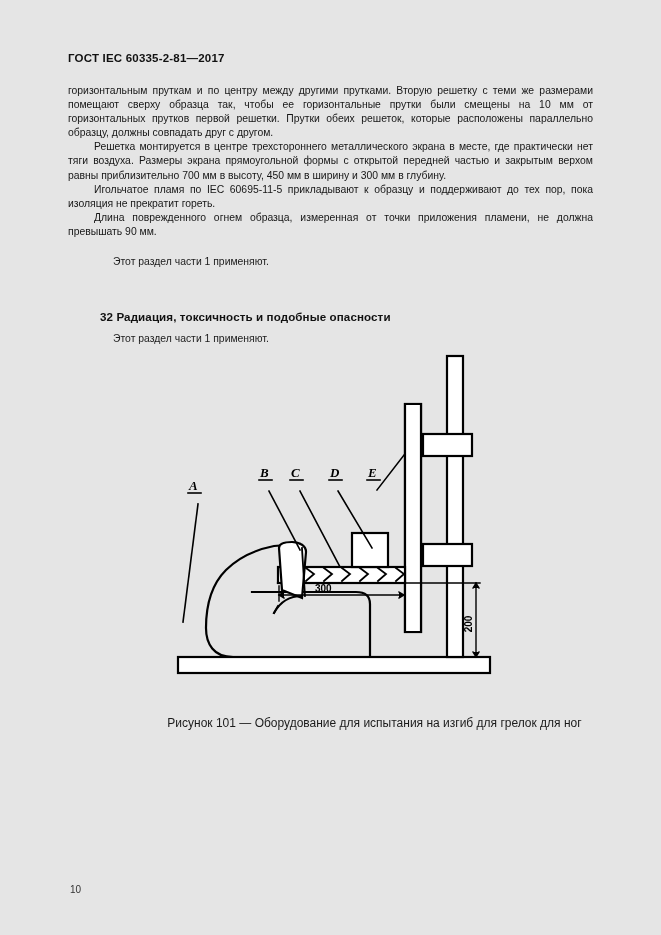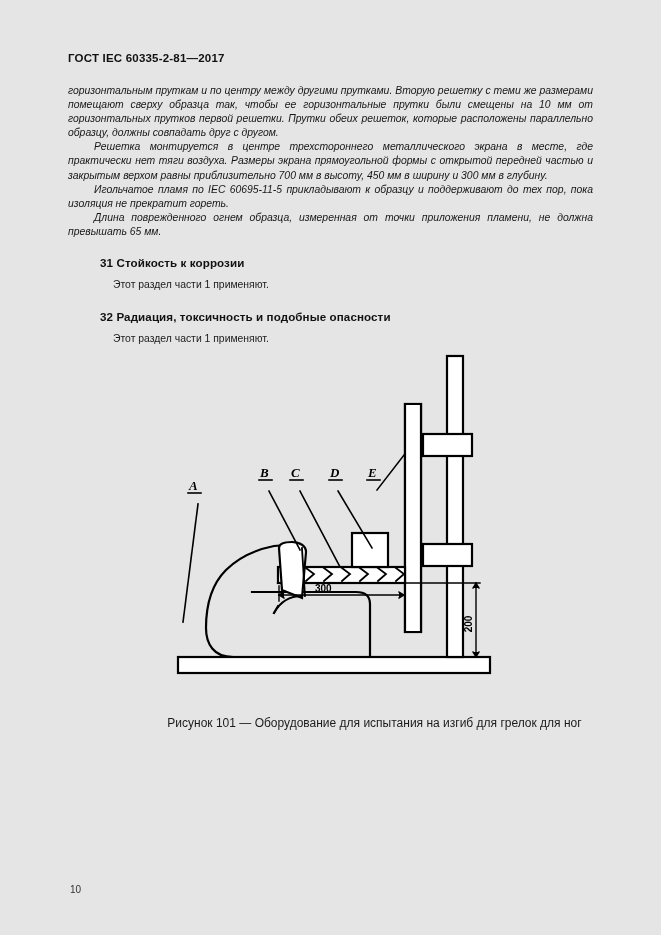--- a/index.html
+++ b/index.html
@@ -29,21 +29,20 @@
     white-space: nowrap;
   }
   .body-block {
     position: absolute;
     left: 68px;
     top: 84px;
     width: 525px;
   }
   p.italic-par {
     margin: 0;
-    font-style: italic;
     font-size: 10.4px;
     line-height: 14.1px;
     text-align: justify;
     text-indent: 26px;
     color: #161616;
   }
   p.italic-par.cont {
     text-indent: 0;
   }
   .section {
@@ -120,25 +119,24 @@
 <body>
 
 <div class="page">
 
   <div class="doc-header">ГОСТ IEC 60335-2-81—2017</div>
 
   <div class="body-block">
     <p class="italic-par cont">горизонтальным пруткам и по центру между другими прутками. Вторую решетку с теми же размерами помещают сверху образца так, чтобы ее горизонтальные прутки были смещены на 10 мм от горизонтальных прутков первой решетки. Прутки обеих решеток, которые расположены параллельно образцу, должны совпадать друг с другом.</p>
     <p class="italic-par">Решетка монтируется в центре трехстороннего металлического экрана в месте, где практически нет тяги воздуха. Размеры экрана прямоугольной формы с открытой передней частью и закрытым верхом равны приблизительно 700 мм в высоту, 450 мм в ширину и 300 мм в глубину.</p>
     <p class="italic-par">Игольчатое пламя по IEC 60695-11-5 прикладывают к образцу и поддерживают до тех пор, пока изоляция не прекратит гореть.</p>
-    <p class="italic-par">Длина поврежденного огнем образца, измеренная от точки приложения пламени, не должна превышать 65 мм.</p>
+    <p class="italic-par">Длина поврежденного огнем образца, измеренная от точки приложения пламени, не должна превышать 90 мм.</p>
   </div>
 
   <div class="section" id="sec31">
-    <h2 class="section-title">31 Стойкость к коррозии</h2>
     <p class="section-body">Этот раздел части 1 применяют.</p>
   </div>
 
   <div class="section" id="sec32">
     <h2 class="section-title">32 Радиация, токсичность и подобные опасности</h2>
     <p class="section-body">Этот раздел части 1 применяют.</p>
   </div>
 
   <div class="figure-wrap">
     <svg width="661" height="340" viewBox="0 0 661 340">

